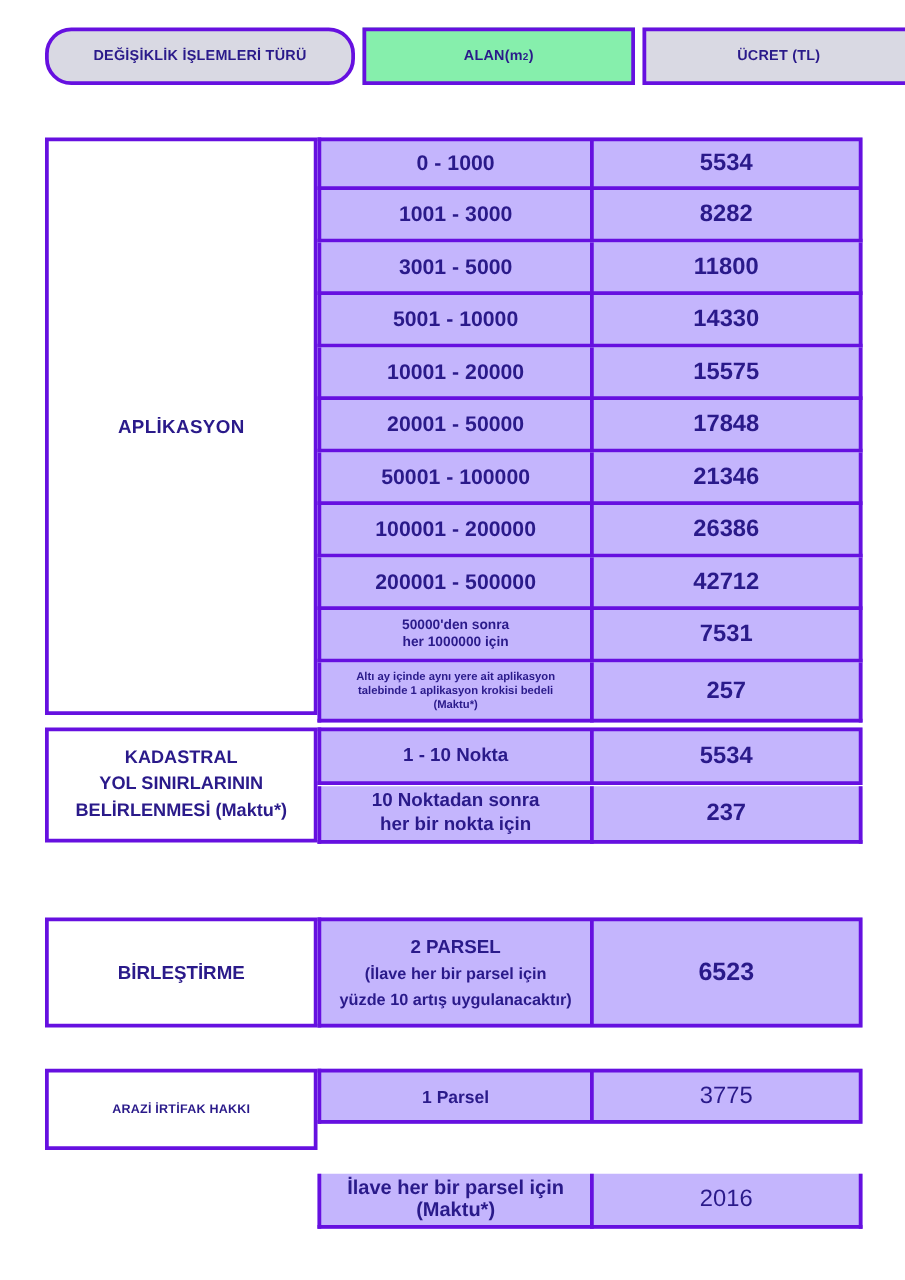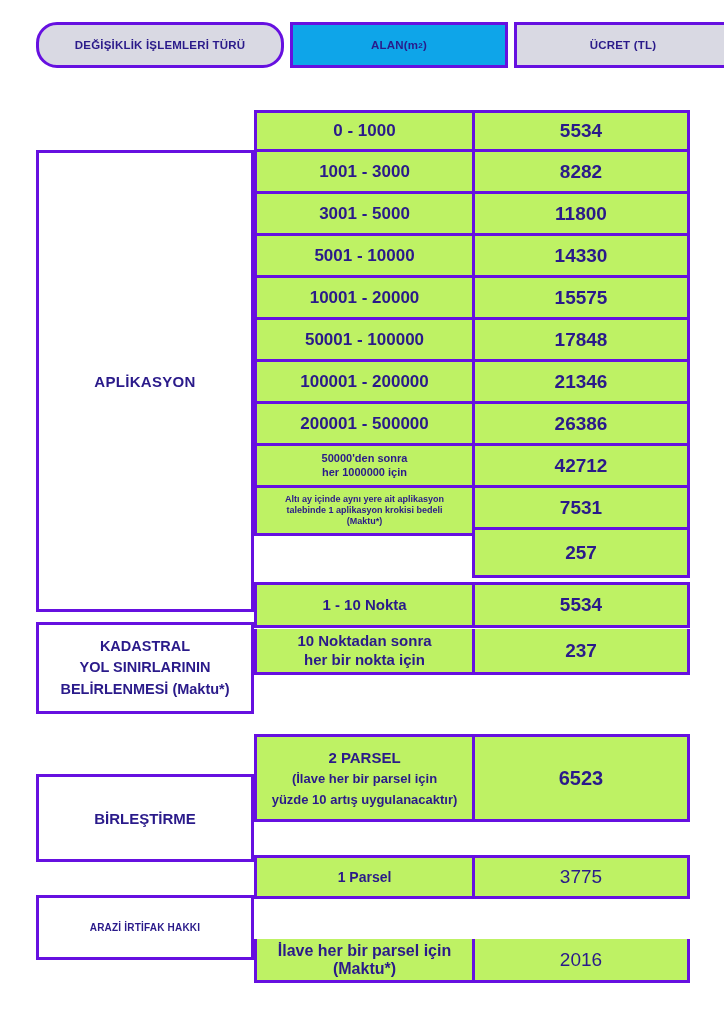--- a/index.html
+++ b/index.html
@@ -31,38 +31,37 @@
   }
   .col-label {
     width: 218px;
     box-sizing: border-box;
     border: 3px solid #6610e0;
     display: flex;
     align-items: center;
     justify-content: center;
     text-align: center;
     background: #ffffff;
-    margin-top: 40px;
   }
   .col-mid {
     width: 218px;
     box-sizing: border-box;
     display: flex;
     flex-direction: column;
   }
   .col-right {
     width: 218px;
     box-sizing: border-box;
     display: flex;
     flex-direction: column;
   }
   .cell {
     box-sizing: border-box;
     border: 3px solid #6610e0;
-    background: #bef264;
+    background: #c4b5fd;
     display: flex;
     align-items: center;
     justify-content: center;
     text-align: center;
     flex: 1 1 auto;
   }
   .cell + .cell {
     border-top: none;
   }
   .col-mid .cell { border-right: none; }
@@ -82,21 +81,21 @@
     justify-content: center;
     text-align: center;
     font-weight: bold;
     font-size: 11.5px;
     letter-spacing: 0.2px;
     color: #2a1a8a;
   }
   .header .h1 { width: 248px; border-radius: 21px; }
   .header .h2 { width: 218px; margin-left: 6px; }
   .header .h3 { width: 218px; margin-left: 6px; }
-  .header .h2 { background: #0ea5e9; }
+  .header .h2 { background: #86efac; }
   sup { font-size: 8px; vertical-align: super; }
 
   
   #block-aplikasyon {
     top: 110px;
     left: 36px;
   }
   #block-aplikasyon .col-label {
     height: 462px;
     font-weight: bold;
@@ -201,20 +200,21 @@
   </div>
 
   <div class="block" id="block-aplikasyon">
     <div class="col-label">APLİKASYON</div>
     <div class="col-mid">
       <div class="cell">0 - 1000</div>
       <div class="cell">1001 - 3000</div>
       <div class="cell">3001 - 5000</div>
       <div class="cell">5001 - 10000</div>
       <div class="cell">10001 - 20000</div>
+      <div class="cell">20001 - 50000</div>
       <div class="cell">50001 - 100000</div>
       <div class="cell">100001 - 200000</div>
       <div class="cell">200001 - 500000</div>
       <div class="cell small-text">
         <div class="multi">
           <div>50000'den sonra</div>
           <div>her 1000000 için</div>
         </div>
       </div>
       <div class="cell tiny-text tall">

